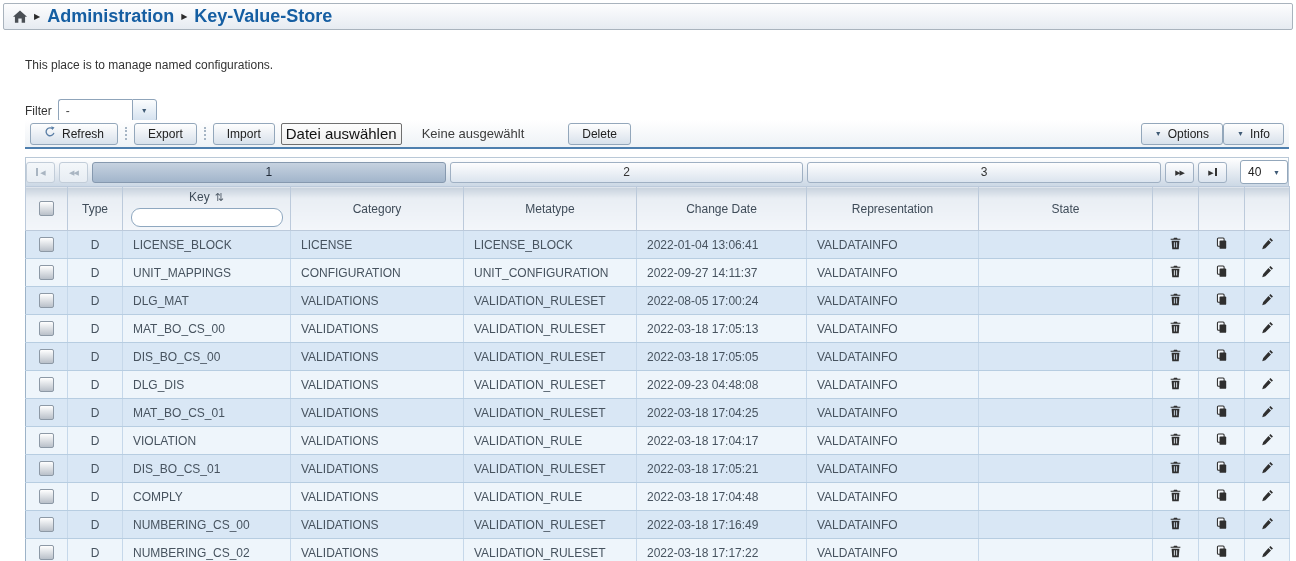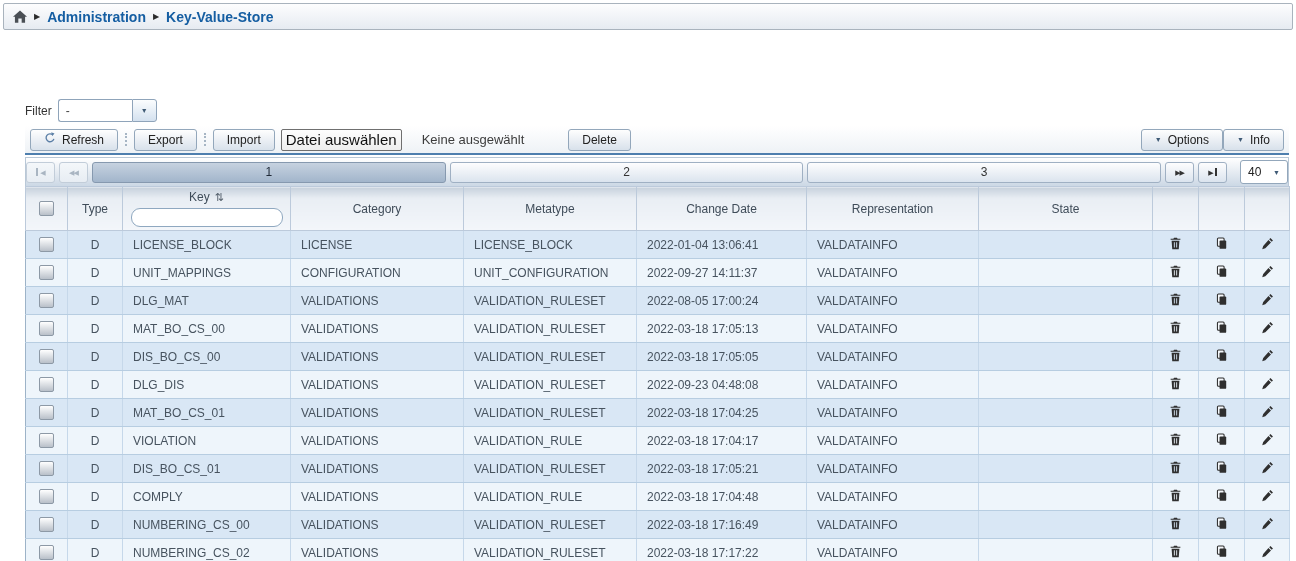--- a/index.html
+++ b/index.html
@@ -9,21 +9,21 @@
     background:#fff; font-family:"Liberation Sans", sans-serif; color:#333;
   }
 
   
   .breadcrumb-bar {
     position:absolute; left:3px; top:3px; width:1290px; height:27px;
     border:1px solid #a9b3bd; border-radius:2px;
     background:linear-gradient(#fdfdfe,#e6ebf1);
     display:flex; align-items:center; padding:0 9px; gap:7px;
   }
-  .crumb { font-size:14px; font-weight:bold; color:var(--accent-blue); text-decoration:none; cursor:pointer; }
+  .crumb { font-size:18px; font-weight:bold; color:var(--accent-blue); text-decoration:none; cursor:pointer; }
   .bc-sep { font-size:8px; color:#2b2b2b; line-height:1; }
   .home { display:flex; align-items:center; cursor:pointer; }
 
   
   .desc { position:absolute; left:25px; top:58px; font-size:12px; color:#333; }
   .filter-row { position:absolute; left:25px; top:99px; display:flex; align-items:center; gap:6px;text-align:center; }
   .filter-label { font-size:12px; color:#333; }
   .combo { display:flex; height:23px; cursor:pointer; }
   .combo-value {
     width:74px; height:23px; background:#fff; border:1px solid #8fa4ba;
@@ -32,21 +32,21 @@
   }
   .combo-btn {
     width:25px; height:23px; border:1px solid #8fa4ba; border-radius:0 3px 3px 0;
     background:linear-gradient(#fbfdfe,#d4e1ef);
     display:flex; align-items:center; justify-content:center;
   }
   .caret { font-size:7px; color:#3f5a75; line-height:1; }
 
   
   .toolbar {
-    position:absolute; left:25px; top:126px; width:1264px; height:29px;
+    position:absolute; left:25px; top:120px; width:1264px; height:29px;
     background:linear-gradient(#ffffff,#eef2f6);
     border-bottom:2px solid var(--toolbar-line);
     display:flex; align-items:center; padding:0 5px;
   }
   .btn {
     height:22px; padding:0 13px; border:1px solid #93a7bb; border-radius:3px;
     background:linear-gradient(#fefefe,#d8e1eb);
     font-family:inherit; font-size:12px; color:#222;
     display:inline-flex; align-items:center; gap:6px; cursor:pointer; white-space:nowrap;
   }
@@ -127,20 +127,21 @@
       <svg width="14" height="13" viewBox="0 0 16 14">
           <path fill="#4a4f55" d="M8 0l8 7.2h-2.2V14H9.9V9.2H6.1V14H2.2V7.2H0z"></path>
         </svg>
     </span>
     <span class="bc-sep">▶</span>
     <a class="crumb">Administration</a>
     <span class="bc-sep">▶</span>
     <a class="crumb">Key-Value-Store</a>
   </div>
 
+  <div class="desc">This place is to manage named configurations.</div>
 
   <div class="filter-row">
     <span class="filter-label">Filter</span>
     <div class="combo">
       <div class="combo-value">-</div>
       <div class="combo-btn">
         <span class="caret">▼</span>
       </div>
     </div>
   </div>

